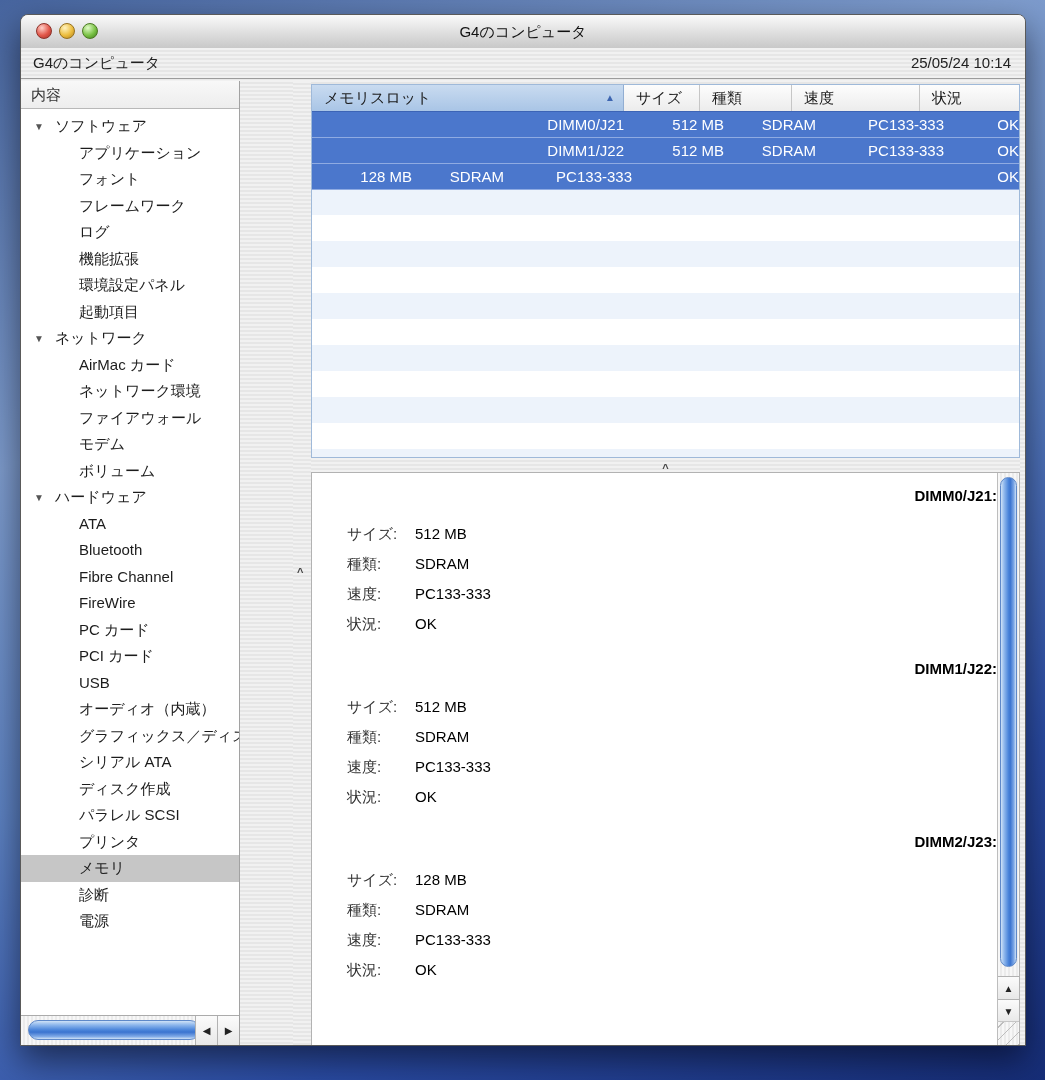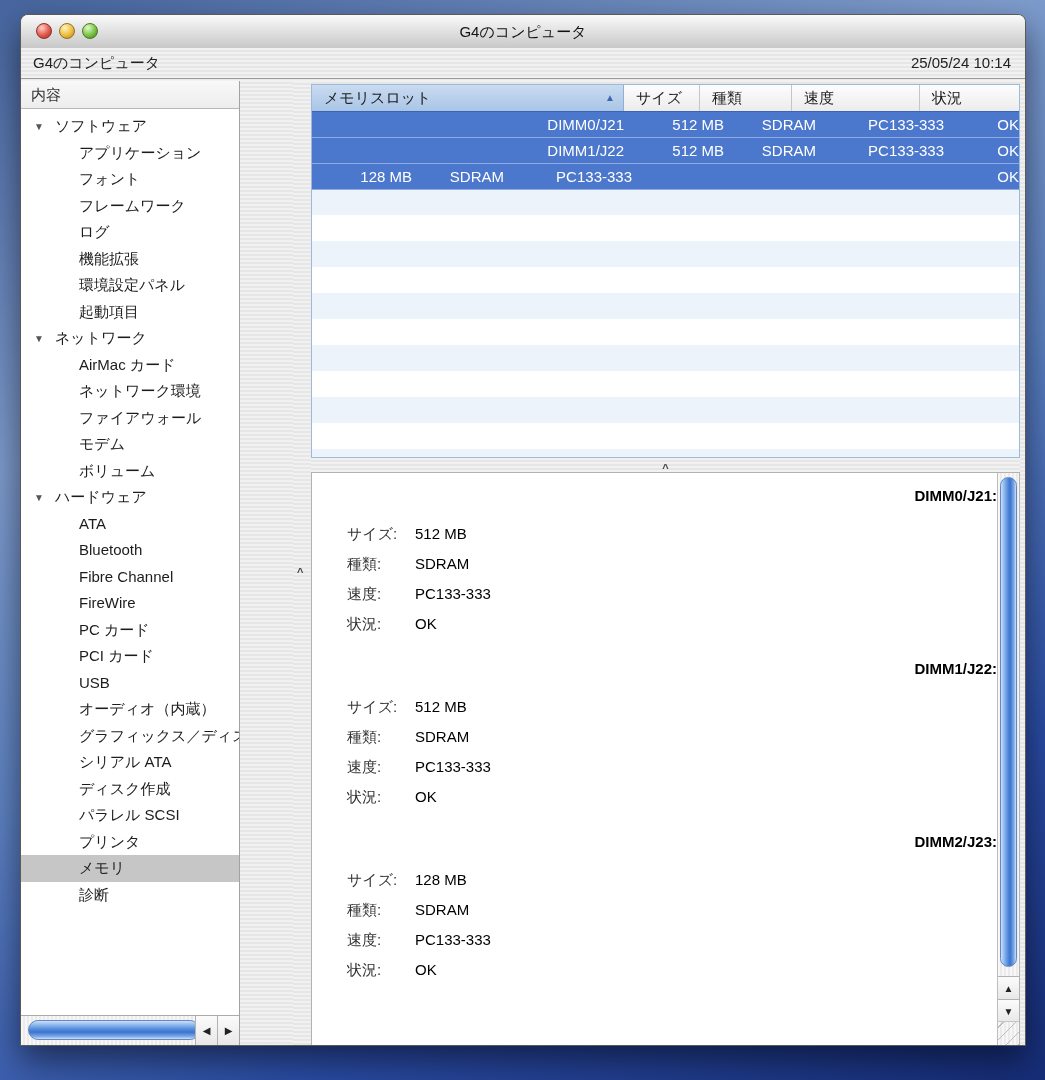--- a/index.html
+++ b/index.html
@@ -140,20 +140,21 @@
             <div class="srow child">PCI カード</div>
             <div class="srow child">USB</div>
             <div class="srow child">オーディオ（内蔵）</div>
             <div class="srow child">グラフィックス／ディスプ</div>
             <div class="srow child">シリアル ATA</div>
             <div class="srow child">ディスク作成</div>
             <div class="srow child">パラレル SCSI</div>
             <div class="srow child">プリンタ</div>
             <div class="srow child selected">メモリ</div>
             <div class="srow child">診断</div>
+            <div class="srow child">電源</div>
           </div>
         <div class="sidebar-hscroll">
           <div class="hthumb"></div>
           <div class="hbtns">
             <div class="hbtn">
                 <span>◀</span>
               </div>
             <div class="hbtn">
                 <span>▶</span>
               </div>

